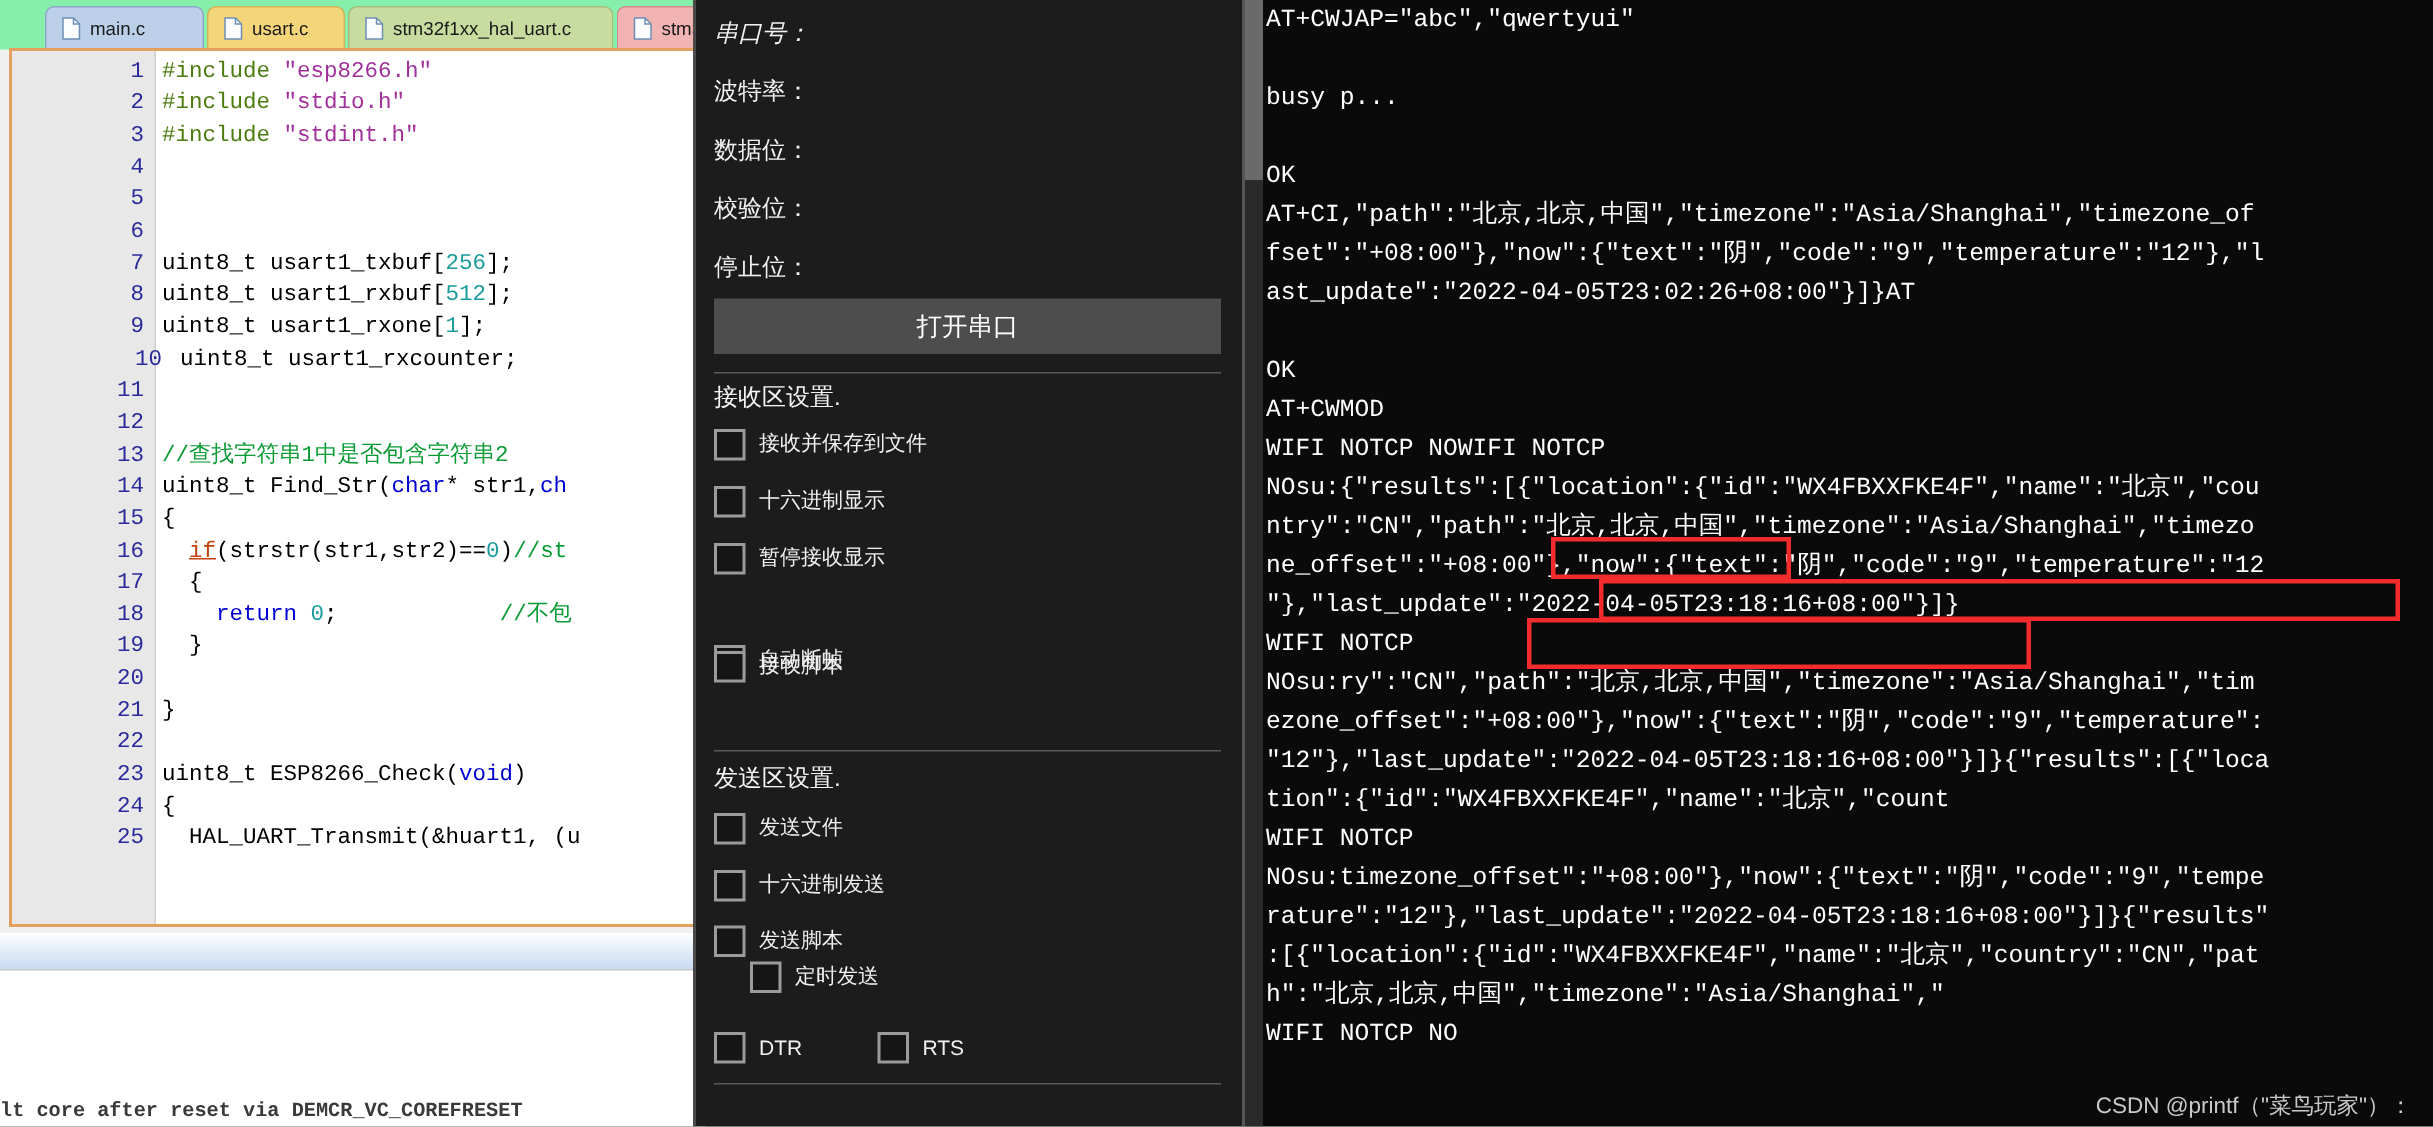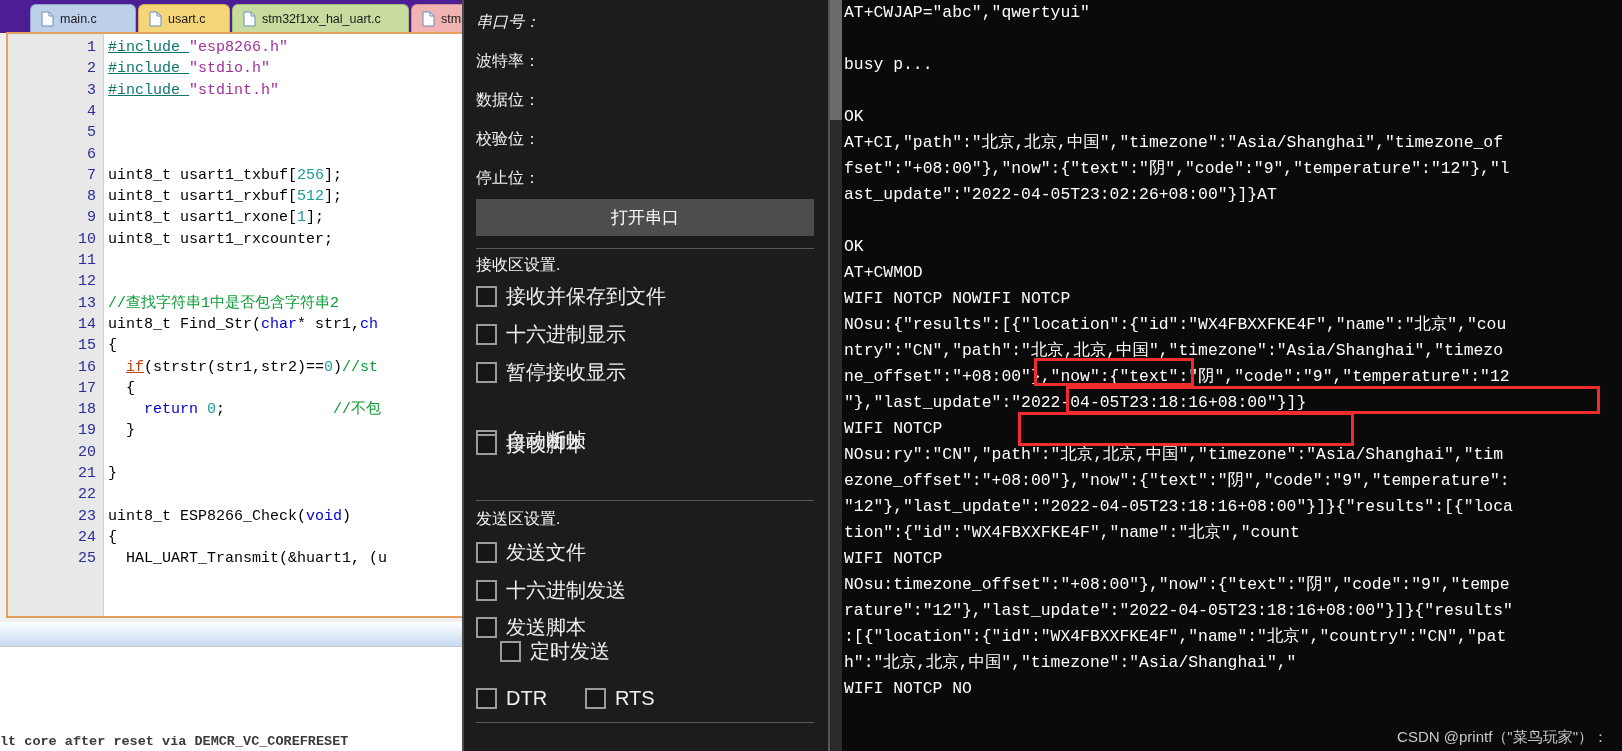--- a/index.html
+++ b/index.html
@@ -1,36 +1,36 @@
 <!DOCTYPE html>
 <html><head>
 <meta charset="utf-8">
 <style>
   html,body{margin:0;padding:0;background:#000;}
   body{width:1622px;height:751px;overflow:hidden;font-family:"Liberation Sans",sans-serif;}
   #root{position:relative;width:1622px;height:751px;overflow:hidden;background:#ffffff;}
 
   
   #ide{position:absolute;left:0;top:0;width:470px;height:751px;background:#f0f0f0;overflow:hidden;}
-  #ide-tabbar{position:absolute;left:0;top:0;width:470px;height:33px;background:#4c1d95;}
+  #ide-tabbar{position:absolute;left:0;top:0;width:470px;height:33px;background:#86efac;}
   .tab{position:absolute;top:4px;height:29px;box-sizing:border-box;border:1px solid #9c9c9c;
        border-bottom:none;border-radius:6px 6px 0 0;display:flex;align-items:center;
        padding:0 10px;font-size:12.5px;color:#1a1a1a;white-space:nowrap;}
   .tab .ficon{width:13px;height:16px;margin-right:6px;flex:0 0 auto;}
   #ide-editorframe{position:absolute;left:6px;top:32px;width:460px;height:586px;
       box-sizing:border-box;border:2px solid #e3a060;background:#ffffff;}
   #gutter{position:absolute;left:0;top:0;width:95px;height:100%;background:#e8e8e8;
       border-right:1px solid #d0d0d0;}
   #codeview{position:absolute;left:0;top:0;right:0;bottom:0;overflow:hidden;}
   .cl{position:relative;height:21.3px;line-height:21.3px;font-family:"Liberation Mono",monospace;
       font-size:15px;white-space:pre;}
   .ln{position:absolute;left:0;width:88px;text-align:right;color:#2a2a9a;}
   .ct{position:absolute;left:100px;color:#000;}
   .k{color:#0000d0;} .kk{color:#c2410c;text-decoration:underline;text-align:right;} .s{color:#a0309a;}
-  .n{color:#1b9b9b;} .cm{color:#0b9b34;} .pp{color:#0f766e;text-decoration:underline;} .ty{color:#000;}
+  .n{color:#1b9b9b;} .cm{color:#0b9b34;} .pp{color:#4d7c0f;} .ty{color:#000;}
   #hscroll{position:absolute;left:8px;bottom:8px;width:456px;height:17px;background:#f0f0f0;
       border:1px solid #cfcfcf;box-sizing:border-box;display:flex;align-items:center;}
   #hscroll .arrow{width:17px;text-align:center;font-size:11px;color:#444;}
   #hscroll .thumb{flex:1;height:15px;background:#cdcdcd;}
   #ide-blue{position:absolute;left:0;top:622px;width:470px;height:24px;
       background:linear-gradient(#fdfeff,#dfeaf7 55%,#c9dcf2);border-bottom:1px solid #9fb8d6;}
   #ide-sep{position:absolute;left:0;top:646px;width:470px;height:6px;background:#fff;
       border-top:1px solid #c8c8c8;border-bottom:1px solid #c8c8c8;}
   #ide-output{position:absolute;left:0;top:652px;width:470px;height:99px;background:#fff;}
   #ide-outtext{position:absolute;left:0;bottom:2px;font-family:"Liberation Mono",monospace;
@@ -45,21 +45,21 @@
        height:32px;display:flex;align-items:center;padding:0 6px;font-size:16px;color:#f2f2f2;}
   .sel .chev{position:absolute;right:7px;top:6px;width:12px;height:12px;}
   .miniicon{position:absolute;width:24px;height:24px;}
   #openbtn{position:absolute;left:12px;top:199px;width:338px;height:37px;background:#4d4d4d;
       display:flex;align-items:center;justify-content:center;font-size:17px;color:#ffffff;}
   .hr{position:absolute;left:12px;width:338px;height:0;border-top:1px solid #595959;}
   .sectitle{position:absolute;left:12px;font-size:16px;color:#f5f5f5;}
   .cbrow{position:absolute;left:12px;height:30px;display:flex;align-items:center;}
   .cb{width:21px;height:21px;box-sizing:border-box;border:2px solid #9b9b9b;background:#151515;
       flex:0 0 auto;margin-right:9px;}
-  .cblab{font-size:20px;color:#f0f0f0;white-space:nowrap;}
+  .cblab{font-size:14px;color:#f0f0f0;white-space:nowrap;}
   .link{position:absolute;font-size:15px;color:#2f9fe0;text-decoration:underline;white-space:nowrap;}
   .qmark{position:absolute;font-size:15px;color:#e6e6e6;}
   .tbox{position:absolute;box-sizing:border-box;background:#121212;border:2px solid #6c6c6c;
       height:30px;display:flex;align-items:center;padding:0 8px;font-size:16px;color:#f2f2f2;}
 
   
   #term{position:absolute;left:828px;top:0;width:794px;height:751px;background:#0a0a0a;
       border-left:2px solid #555;box-sizing:border-box;overflow:hidden;}
   #termscroll{position:absolute;left:0;top:0;width:12px;height:751px;background:#2a2a2a;}
   #termscroll .sthumb{position:absolute;left:0;top:0;width:12px;height:120px;background:#6a6a6a;}
@@ -113,21 +113,21 @@
       <div id="codeview">
           <div class="cl" style="top: 3px; position: absolute; left: 0px; width: 100%;"><span class="ln">1</span><span class="ct"><span class="pp">#include </span><span class="s">"esp8266.h"</span></span></div>
           <div class="cl" style="top: 24.3px; position: absolute; left: 0px; width: 100%;"><span class="ln">2</span><span class="ct"><span class="pp">#include </span><span class="s">"stdio.h"</span></span></div>
           <div class="cl" style="top: 45.6px; position: absolute; left: 0px; width: 100%;"><span class="ln">3</span><span class="ct"><span class="pp">#include </span><span class="s">"stdint.h"</span></span></div>
           <div class="cl" style="top: 66.9px; position: absolute; left: 0px; width: 100%;"><span class="ln">4</span><span class="ct"></span></div>
           <div class="cl" style="top: 88.2px; position: absolute; left: 0px; width: 100%;"><span class="ln">5</span><span class="ct"></span></div>
           <div class="cl" style="top: 109.5px; position: absolute; left: 0px; width: 100%;"><span class="ln">6</span><span class="ct"></span></div>
           <div class="cl" style="top: 130.8px; position: absolute; left: 0px; width: 100%;"><span class="ln">7</span><span class="ct"><span class="ty">uint8_t usart1_txbuf[</span><span class="n">256</span><span class="ty">];</span></span></div>
           <div class="cl" style="top: 152.1px; position: absolute; left: 0px; width: 100%;"><span class="ln">8</span><span class="ct"><span class="ty">uint8_t usart1_rxbuf[</span><span class="n">512</span><span class="ty">];</span></span></div>
           <div class="cl" style="top: 173.4px; position: absolute; left: 0px; width: 100%;"><span class="ln">9</span><span class="ct"><span class="ty">uint8_t usart1_rxone[</span><span class="n">1</span><span class="ty">];</span></span></div>
-          <div class="cl" style="top: 194.7px; position: absolute; left: 0px; width: 100%;"><span class="ln">10</span><span class="ct"><span class="ty">uint8_t usart1_rxcounter;</span></span></div>
+          <div class="cl" style="top: 194.7px; position: absolute; left: 12px; width: 100%;"><span class="ln">10</span><span class="ct"><span class="ty">uint8_t usart1_rxcounter;</span></span></div>
           <div class="cl" style="top: 216px; position: absolute; left: 0px; width: 100%;"><span class="ln">11</span><span class="ct"></span></div>
           <div class="cl" style="top: 237.3px; position: absolute; left: 0px; width: 100%;"><span class="ln">12</span><span class="ct"></span></div>
           <div class="cl" style="top: 258.6px; position: absolute; left: 0px; width: 100%;"><span class="ln">13</span><span class="ct"><span class="cm">//查找字符串1中是否包含字符串2</span></span></div>
           <div class="cl" style="top: 279.9px; position: absolute; left: 0px; width: 100%;"><span class="ln">14</span><span class="ct"><span class="ty">uint8_t Find_Str(</span><span class="k">char</span><span class="ty">* str1,</span><span class="k">ch</span></span></div>
           <div class="cl" style="top: 301.2px; position: absolute; left: 0px; width: 100%;"><span class="ln">15</span><span class="ct"><span class="ty">{</span></span></div>
           <div class="cl" style="top: 322.5px; position: absolute; left: 0px; width: 100%;"><span class="ln">16</span><span class="ct"><span class="ty">  </span><span class="kk">if</span><span class="ty">(strstr(str1,str2)==</span><span class="n">0</span><span class="ty">)</span><span class="cm">//st</span></span></div>
           <div class="cl" style="top: 343.8px; position: absolute; left: 0px; width: 100%;"><span class="ln">17</span><span class="ct"><span class="ty">  {</span></span></div>
           <div class="cl" style="top: 365.1px; position: absolute; left: 0px; width: 100%;"><span class="ln">18</span><span class="ct"><span class="ty">    </span><span class="k">return</span><span class="ty"> </span><span class="n">0</span><span class="ty">;            </span><span class="cm">//不包</span></span></div>
           <div class="cl" style="top: 386.4px; position: absolute; left: 0px; width: 100%;"><span class="ln">19</span><span class="ct"><span class="ty">  }</span></span></div>
           <div class="cl" style="top: 407.7px; position: absolute; left: 0px; width: 100%;"><span class="ln">20</span></div>

